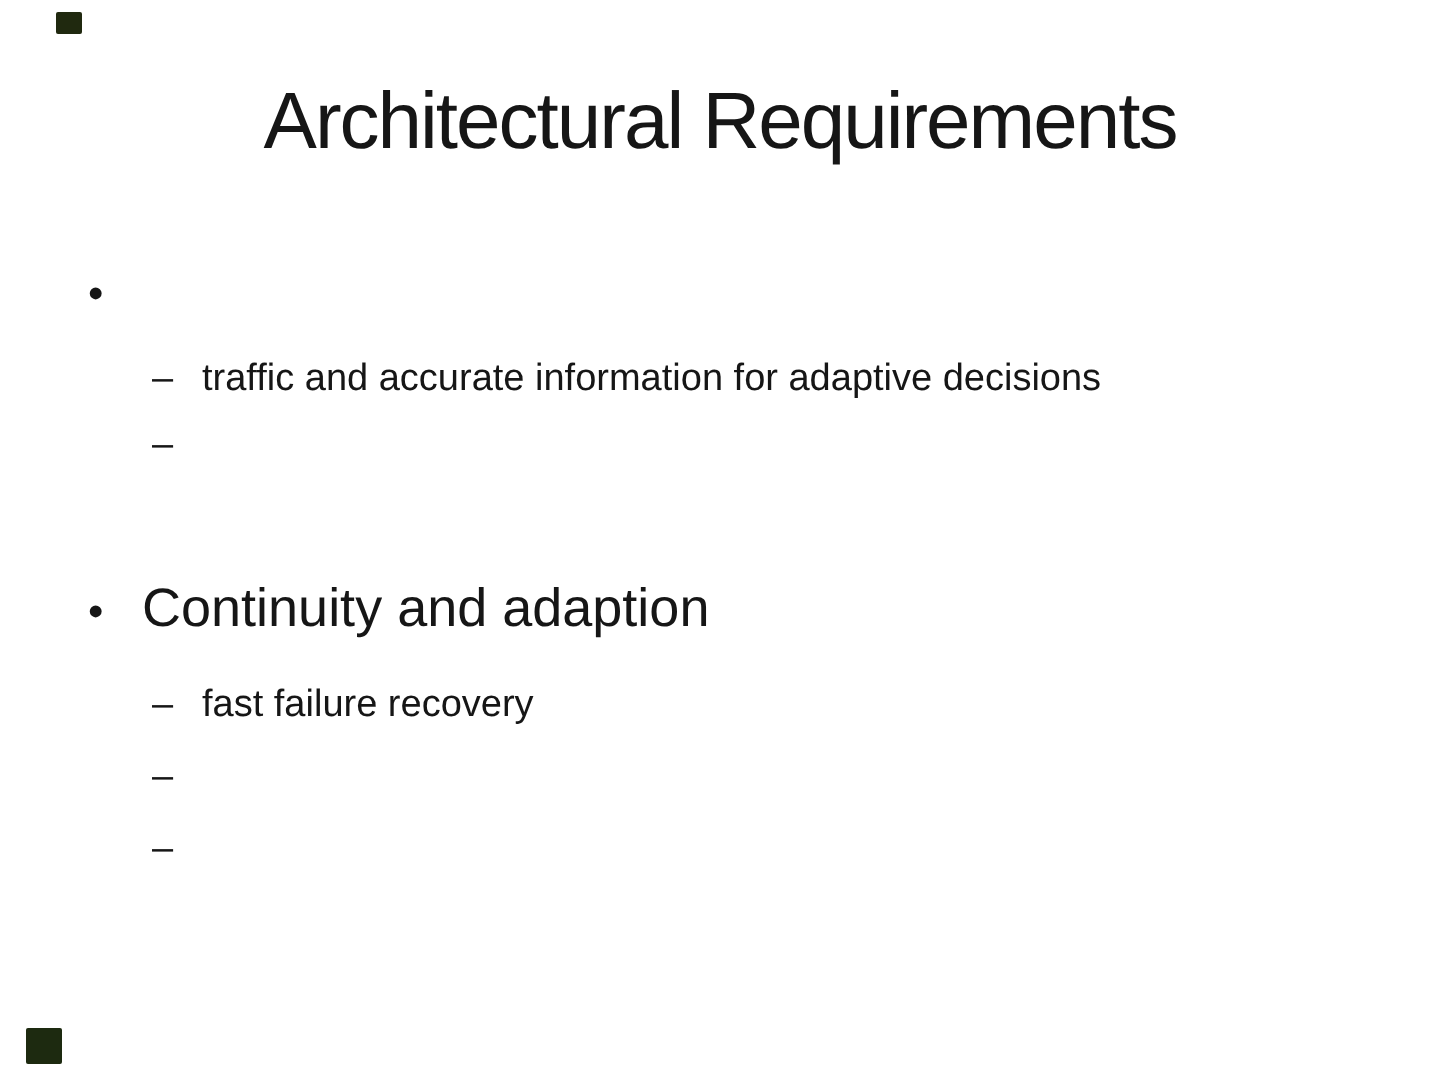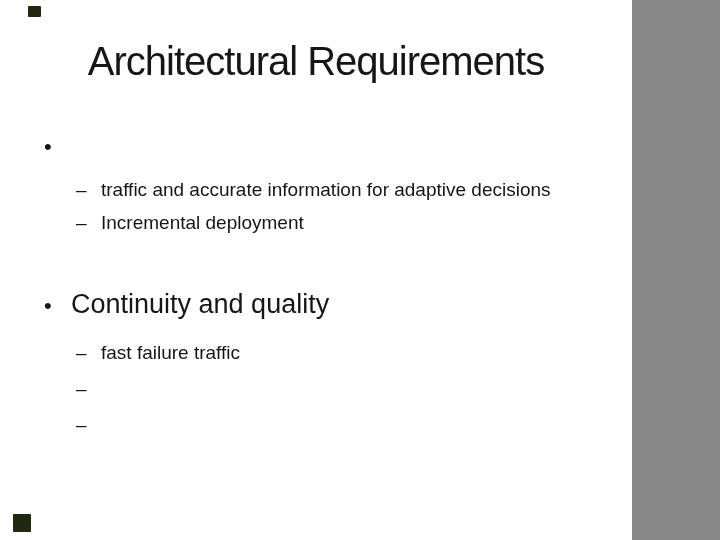--- a/index.html
+++ b/index.html
@@ -9,21 +9,21 @@
     --mark-bottom:#1d2a10;
   }
   html,body{margin:0;padding:0;}
   body{
     width:720px;height:540px;
     background:#888;
     font-family:"Liberation Sans", sans-serif;
   }
   .slide{
     position:relative;
-    width:632px;height:540px;
+    width:720px;height:540px;
     background:var(--bg);
     color:var(--text);
     overflow:hidden;
     box-sizing:border-box;
   }
   .corner-mark{
     position:absolute;
     border-radius:1px;
   }
   .corner-mark.top-left{
@@ -95,31 +95,30 @@
       <span class="marker">•</span>
     </div>
 
     <div class="row l2 s1">
       <span class="marker">–</span>
       <span class="txt">traffic and accurate information for adaptive decisions</span>
     </div>
 
     <div class="row l2 s2">
       <span class="marker">–</span>
-      <span class="txt">Incremental deployment</span>
     </div>
 
     <div class="row l1 b2">
       <span class="marker">•</span>
-      <span class="txt">Continuity and quality</span>
+      <span class="txt">Continuity and adaption</span>
     </div>
 
     <div class="row l2 s3">
       <span class="marker">–</span>
-      <span class="txt">fast failure traffic</span>
+      <span class="txt">fast failure recovery</span>
     </div>
 
     <div class="row l2 s4">
       <span class="marker">–</span>
     </div>
 
     <div class="row l2 s5">
       <span class="marker">–</span>
     </div>
 

